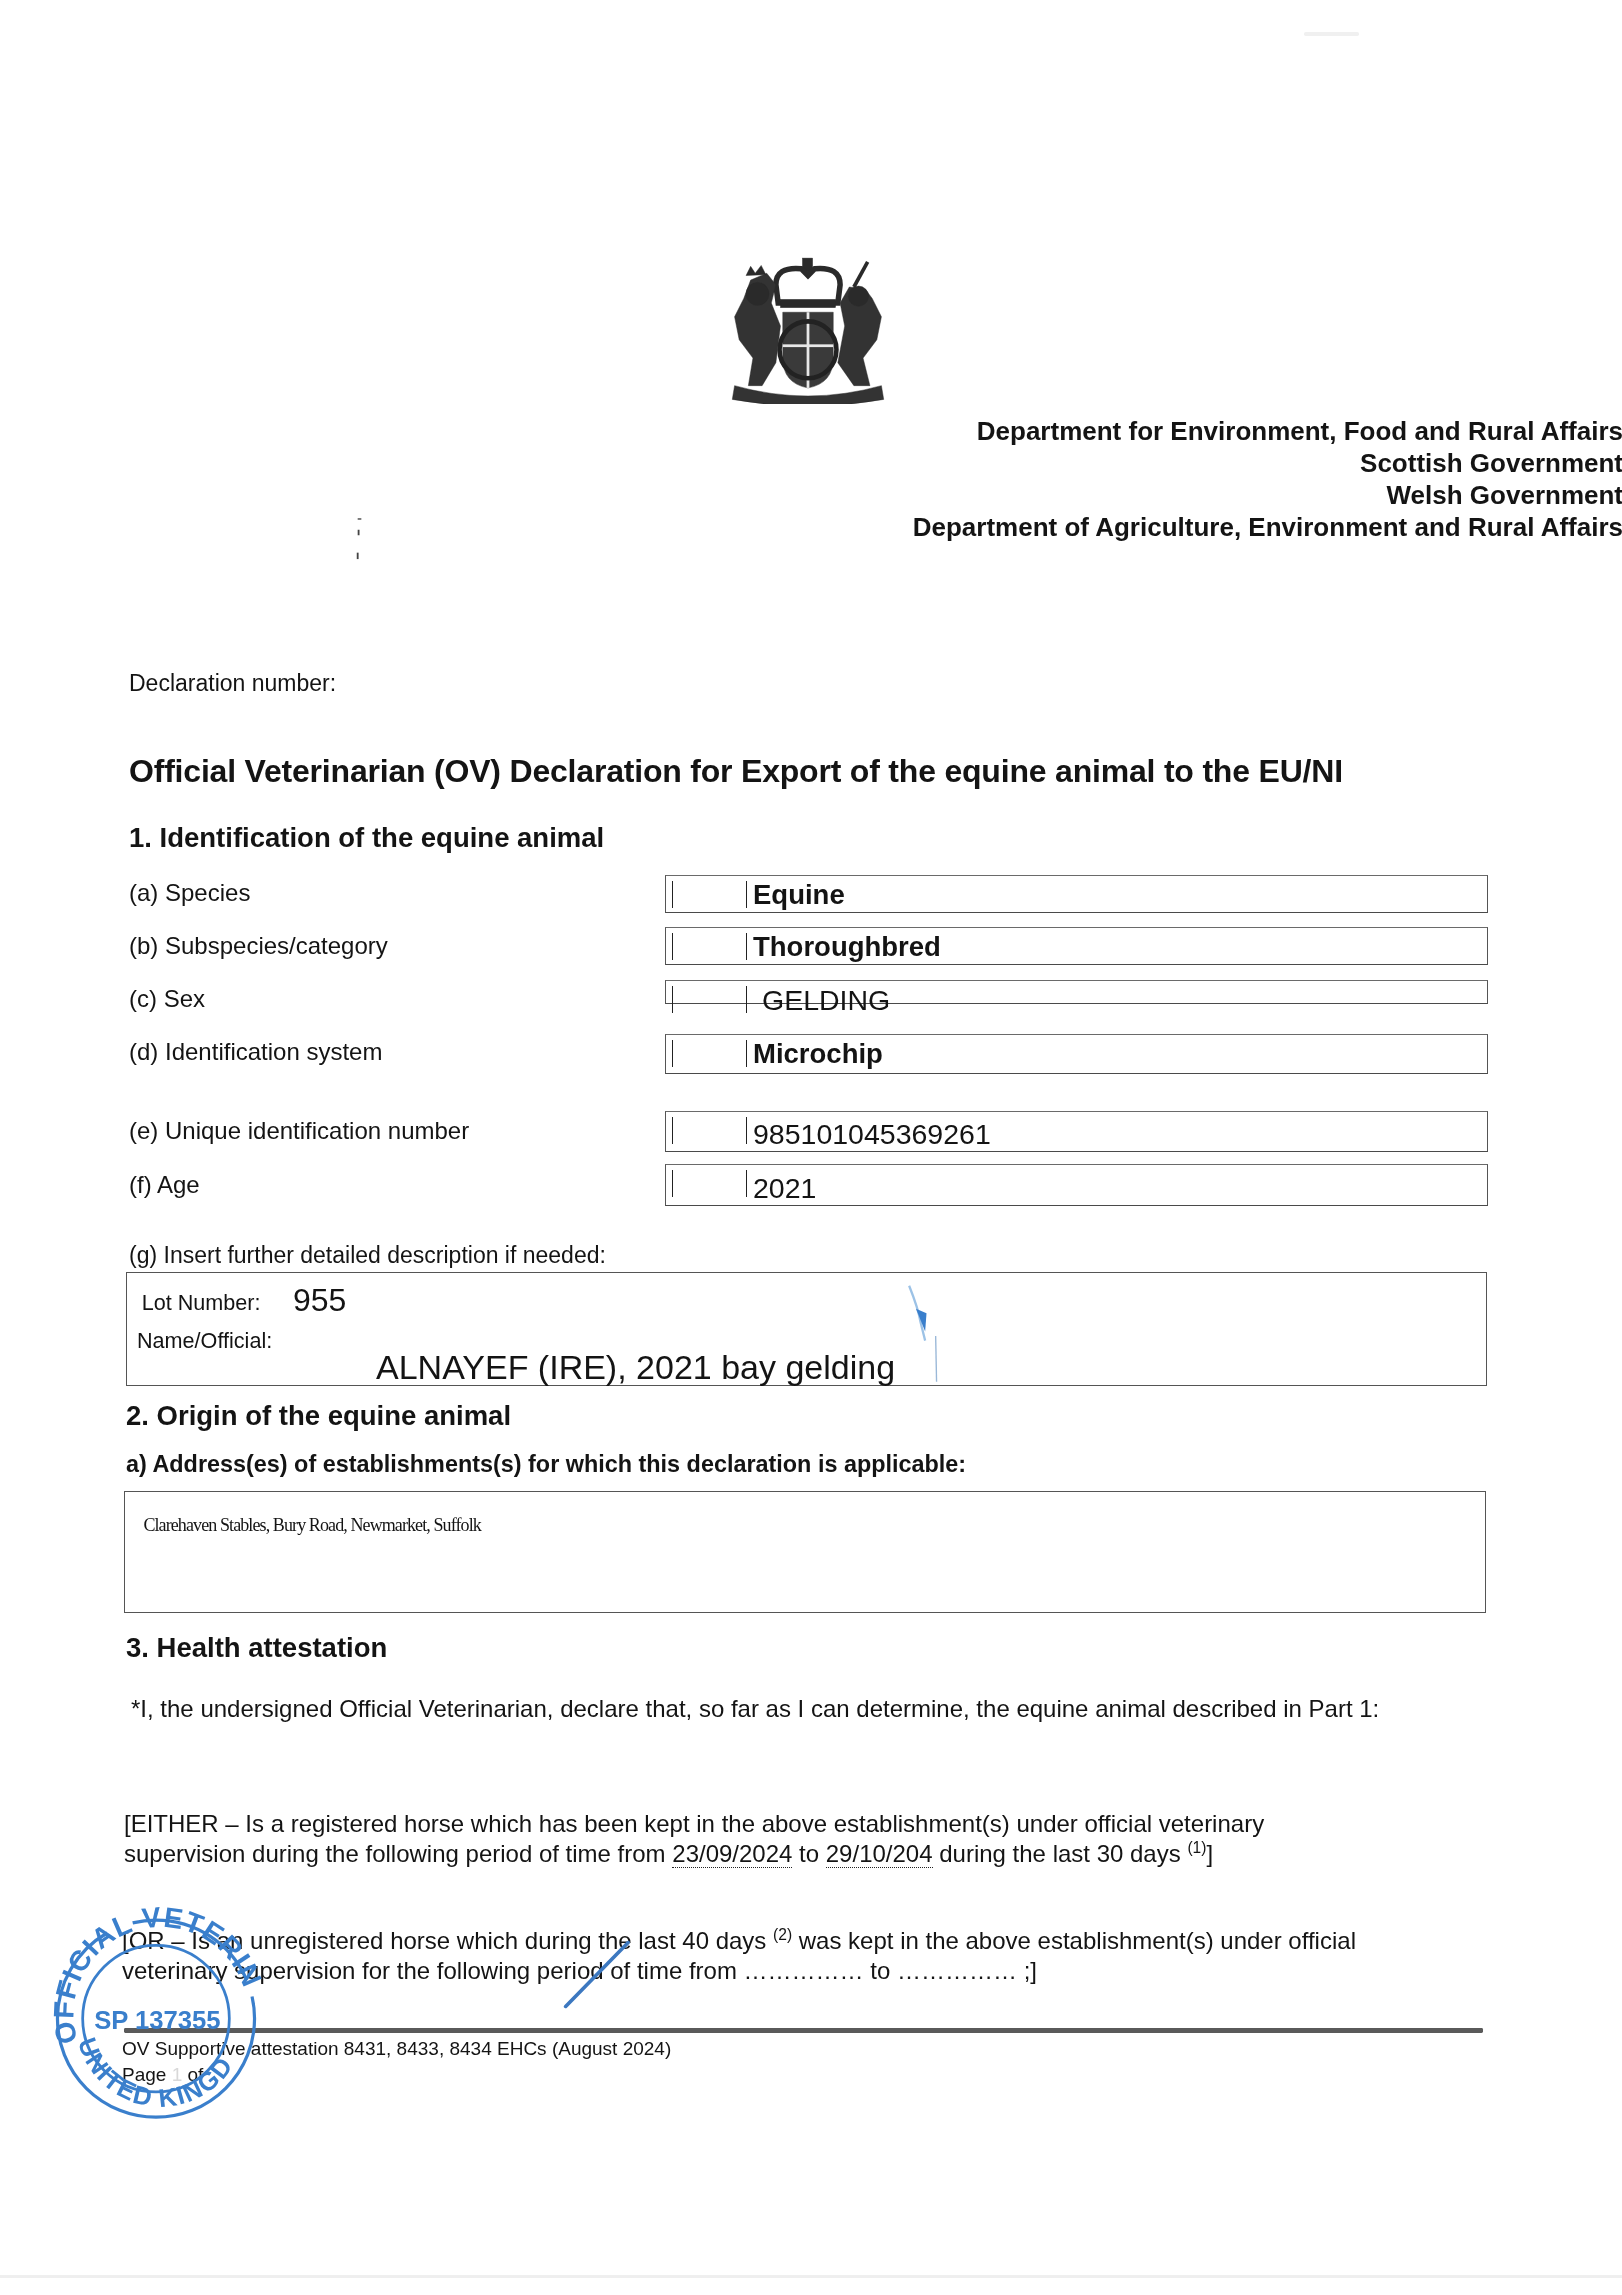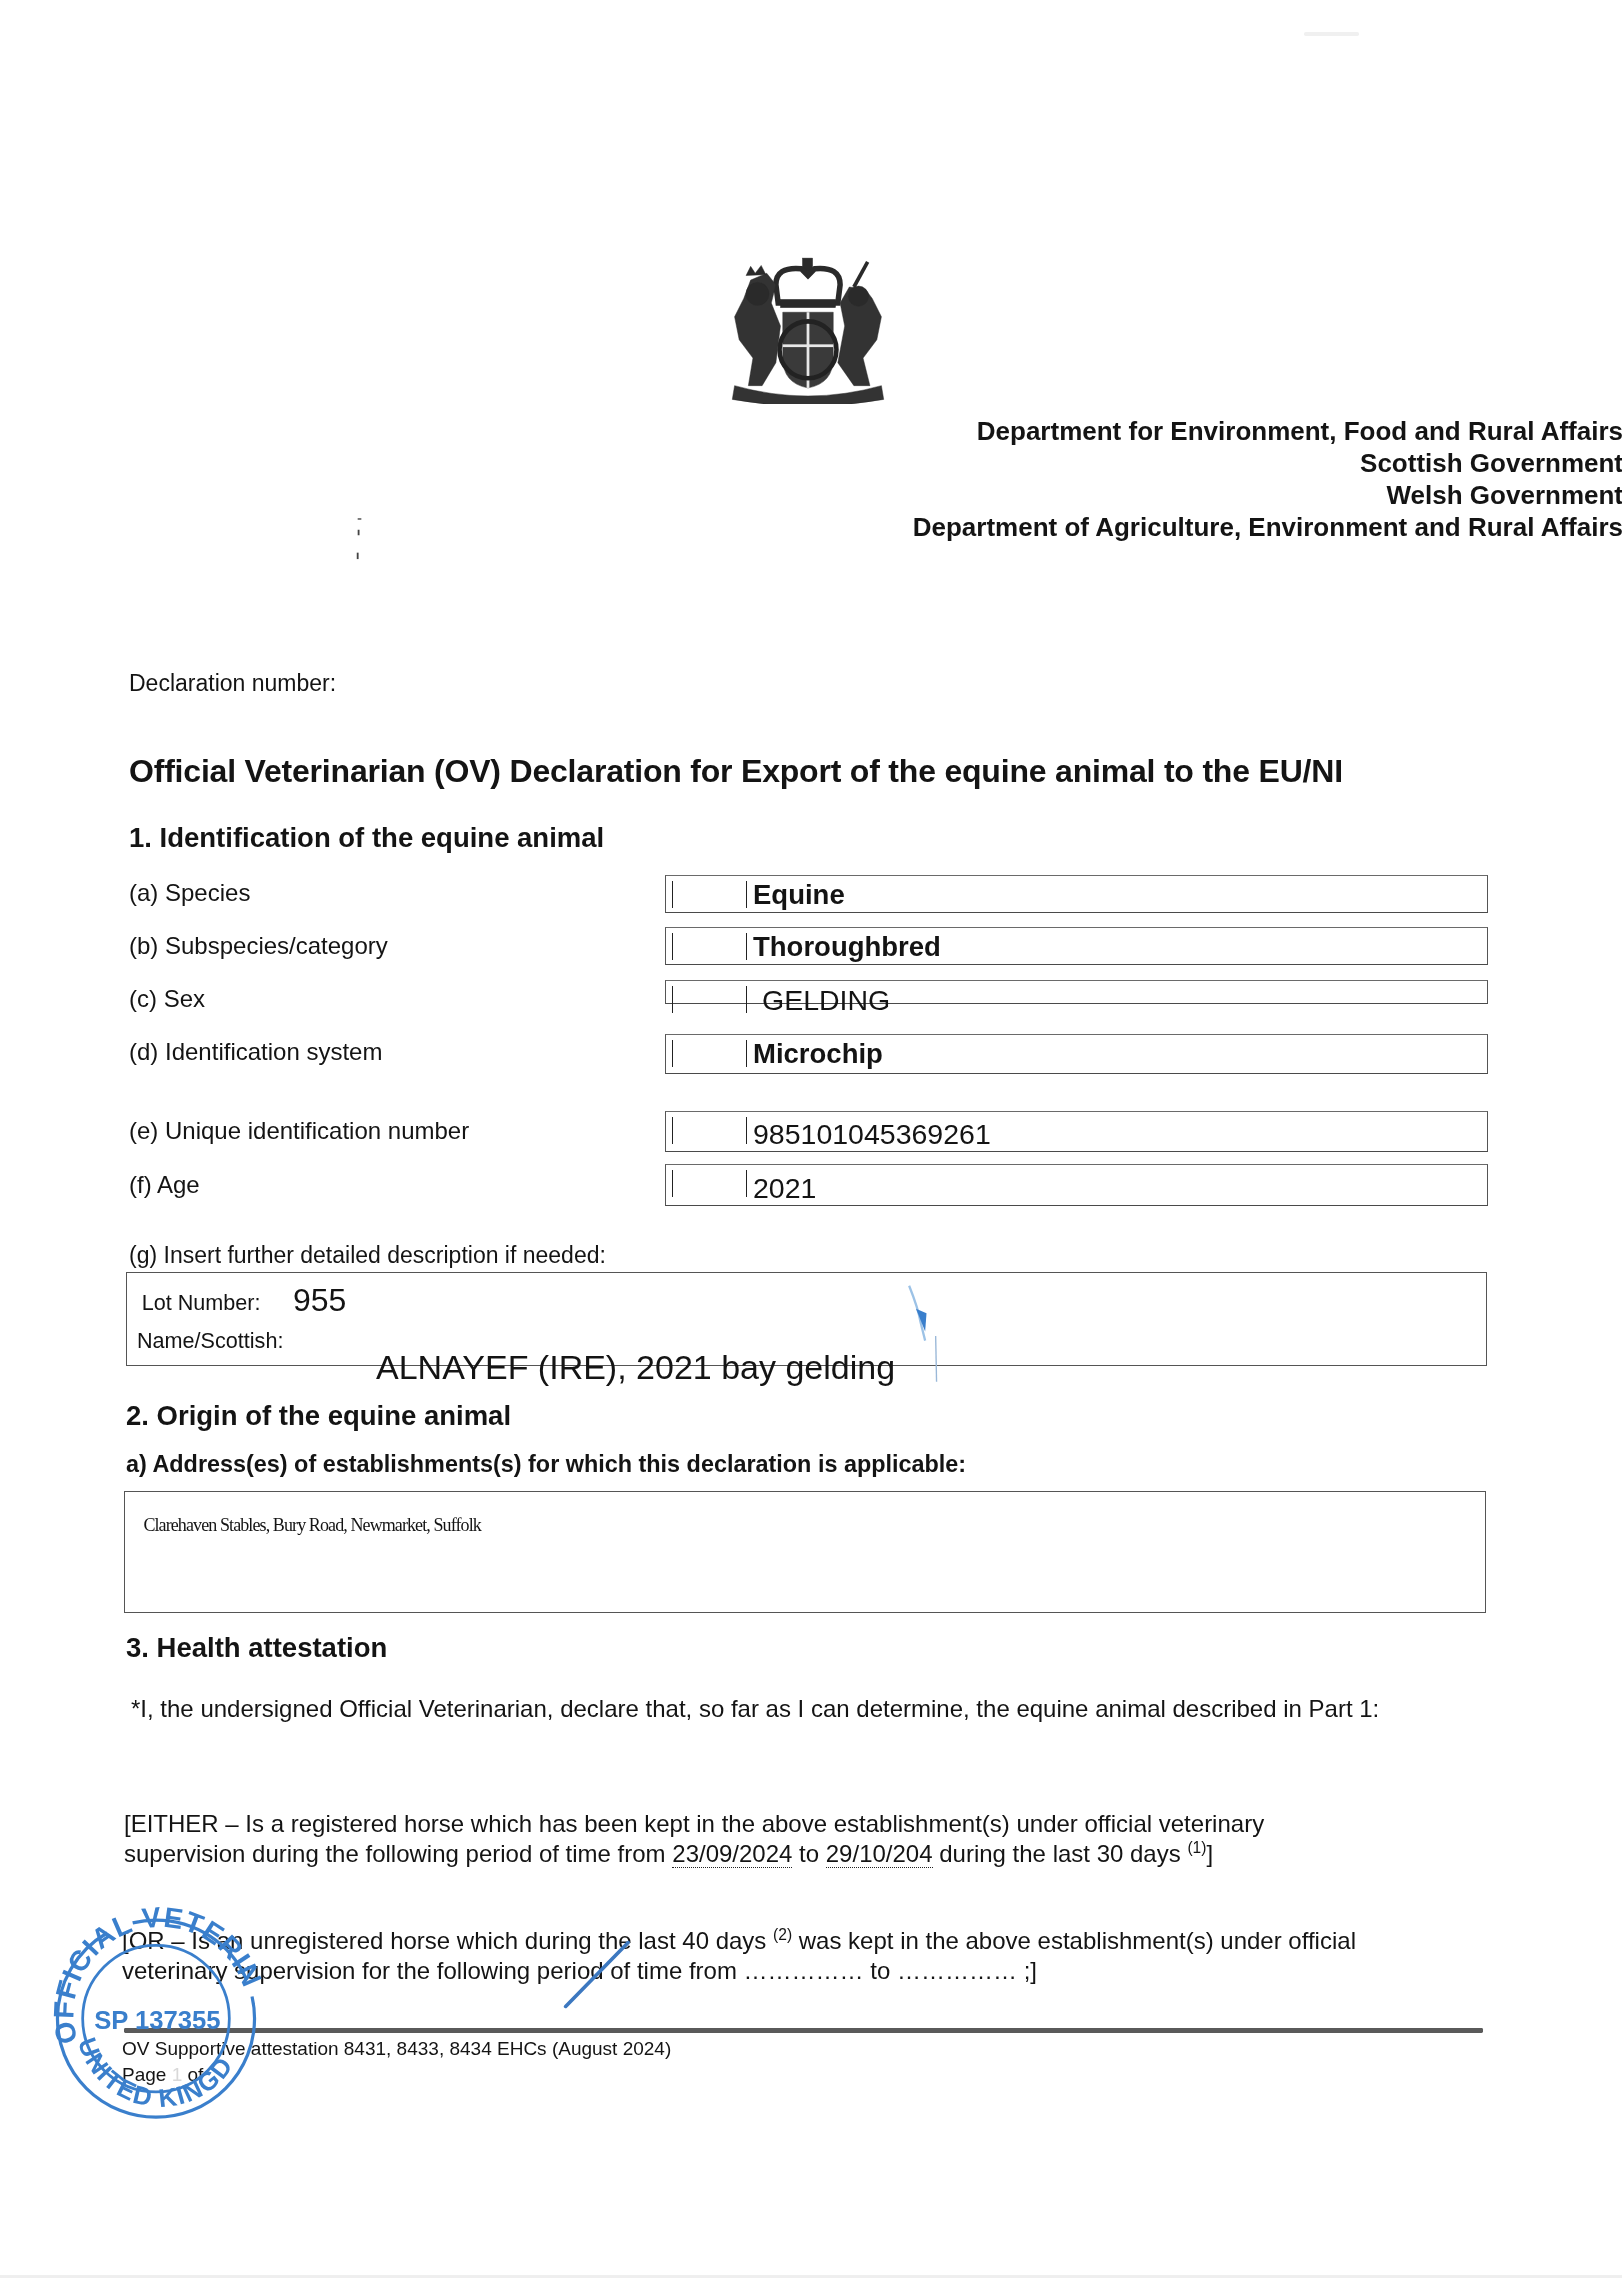--- a/index.html
+++ b/index.html
@@ -12,21 +12,21 @@
   .scan-marks { left: 354px; top: 516px; width: 9.2px; height: 55px; }
   .decl { left: 129px; top: 670px; font-size: 23px; }
   .title { left: 129px; top: 753px; font-size: 32px; font-weight: bold; letter-spacing: -0.2px; white-space: nowrap; }
   .sec { font-size: 27.5px; font-weight: bold; white-space: nowrap; }
   .label { font-size: 24px; white-space: nowrap; }
   .fbox { left: 665px; width: 823px; height: 38px; border: 1.8px solid #555; border-top-color: #6a6a6a; border-bottom-color: #4a4a4a; box-sizing: border-box; }
   .fbox .tick1 { position: absolute; left: 5.5px; top: 4.6px; width: 1.4px; height: 27px; background: #222; }
   .fbox .tick2 { position: absolute; left: 80px; top: 4.6px; width: 1.4px; height: 27.5px; background: #222; }
   .fbox .val { position: absolute; left: 87px; top: 2.8px; font-size: 28.5px; line-height: 32px; white-space: nowrap; }
   .fbox .val.bold { font-weight: bold; font-size: 27.5px; }
-  .gbox { left: 126px; top: 1272px; width: 1361px; height: 94px; border: 1.8px solid #555; border-left-width: 1.4px; box-sizing: border-box; }
+  .gbox { left: 126px; top: 1272px; width: 1361px; height: 114px; border: 1.8px solid #555; border-left-width: 1.4px; box-sizing: border-box; }
   .addrbox { left: 124px; top: 1491px; width: 1362px; height: 122px; border: 1.8px solid #555; border-left-width: 1.4px; border-right-width: 1.4px; box-sizing: border-box; }
   .para { font-size: 24px; line-height: 29px; white-space: nowrap; }
   .justify { text-align: justify; text-align-last: left; white-space: normal; }
   .dotted { border-bottom: 1.8px dotted #222; padding-bottom: 0; }
   sup { font-size: 15.6px; line-height: 0; }
   .rule { left: 124px; top: 2028px; width: 1359px; height: 4.6px; background: #5a5a5a; border-radius: 1.4px; }
   .foot { font-size: 19px; white-space: nowrap; }
   .stamp { left: 46px; top: 1904px; width: 220px; height: 220px; }
   .strike { left: 562px; top: 1940px; width: 73px; height: 69px; }
   .blue-mark { left: 900px; top: 1281px; width: 64px; height: 101px; }
@@ -125,21 +125,21 @@
 <div class="abs fbox" style="top:1164px; height:42px;">
   <span class="tick1"></span>
     <span class="tick2"></span>
   <span class="val" style="top:7.3px;">2021</span>
 </div>
 
 <div class="abs label" style="left:129px; top:1242px; font-size:23px;">(g) Insert further detailed description if needed:</div>
 <div class="abs gbox">
   <span class="abs" style="left:14.7px; top:17.4px; font-size:21.6px; white-space:nowrap;">Lot Number:</span>
   <span class="abs" style="left:166px; top:9.2px; font-size:32px; white-space:nowrap;">955</span>
-  <span class="abs" style="left:10px; top:55px; font-size:21.6px; white-space:nowrap;">Name/Scottish:</span>
+  <span class="abs" style="left:10px; top:55px; font-size:21.6px; white-space:nowrap;">Name/Official:</span>
   <span class="abs" style="left:249px; top:39px; font-size:34px; white-space:nowrap;margin-top:36px;">ALNAYEF (IRE), 2021 bay gelding</span>
 </div>
 <div class="abs blue-mark">
   <svg width="64" height="101" viewBox="0 0 140 220">
       <path d="M20 10 Q40 60 45 90 L55 130" stroke="#5a9ad6" stroke-width="5" fill="none" opacity="0.6"></path>
       <path d="M35 60 L58 70 L55 110 Z" fill="#3a7fcc"></path>
       <line x1="78" y1="120" x2="80" y2="220" stroke="#9ab8d8" stroke-width="3"></line>
     </svg>
 </div>
 

